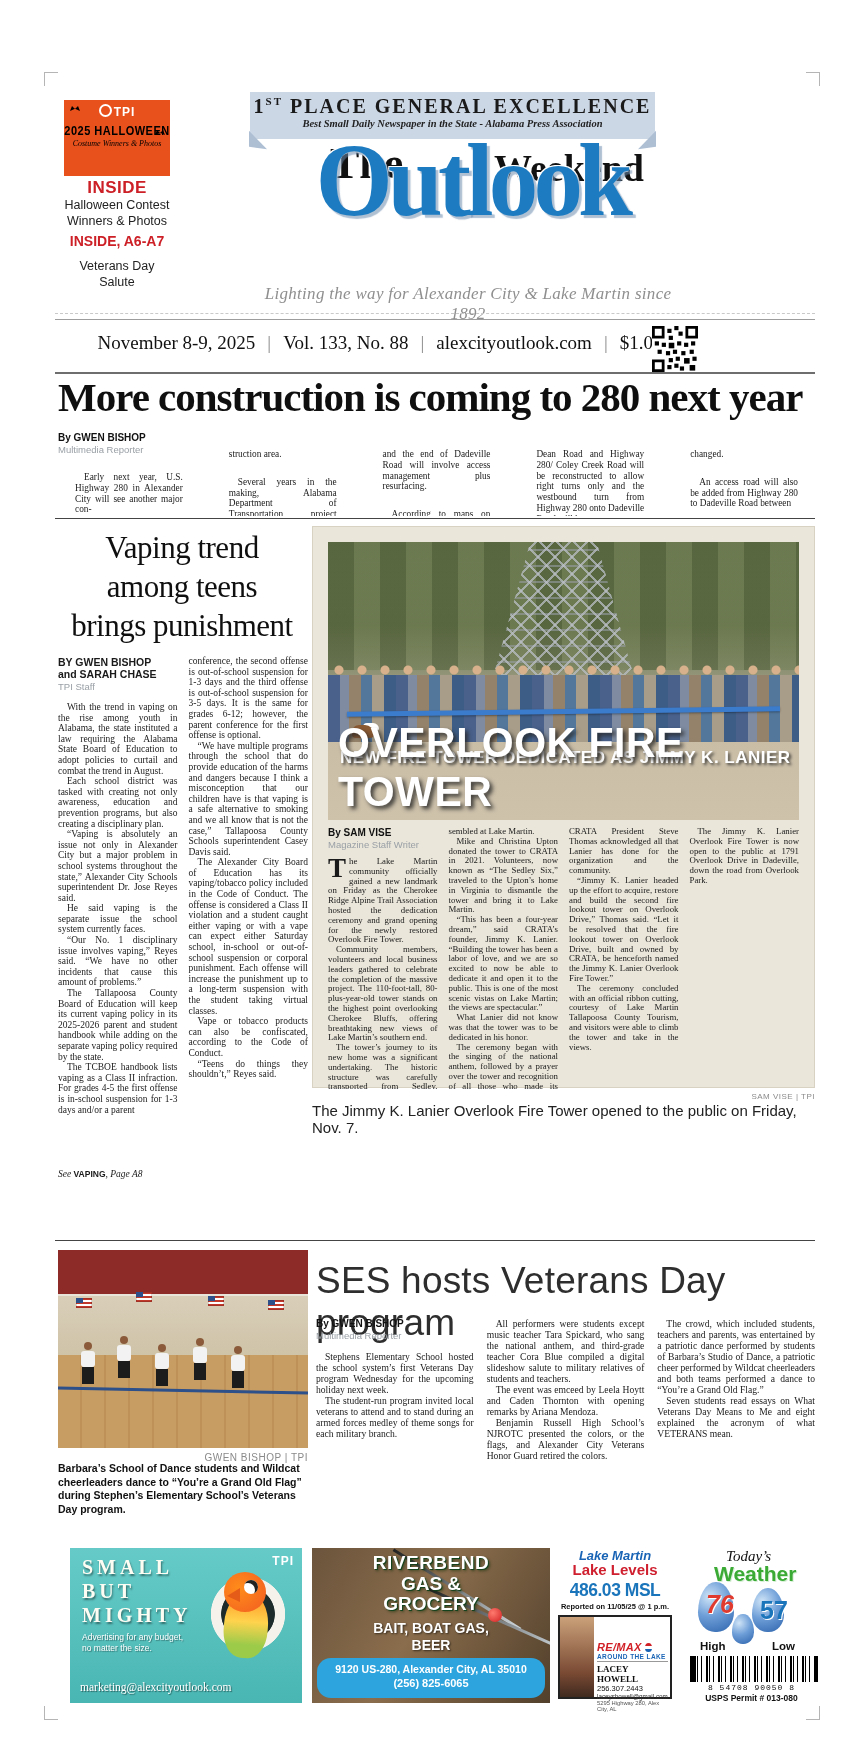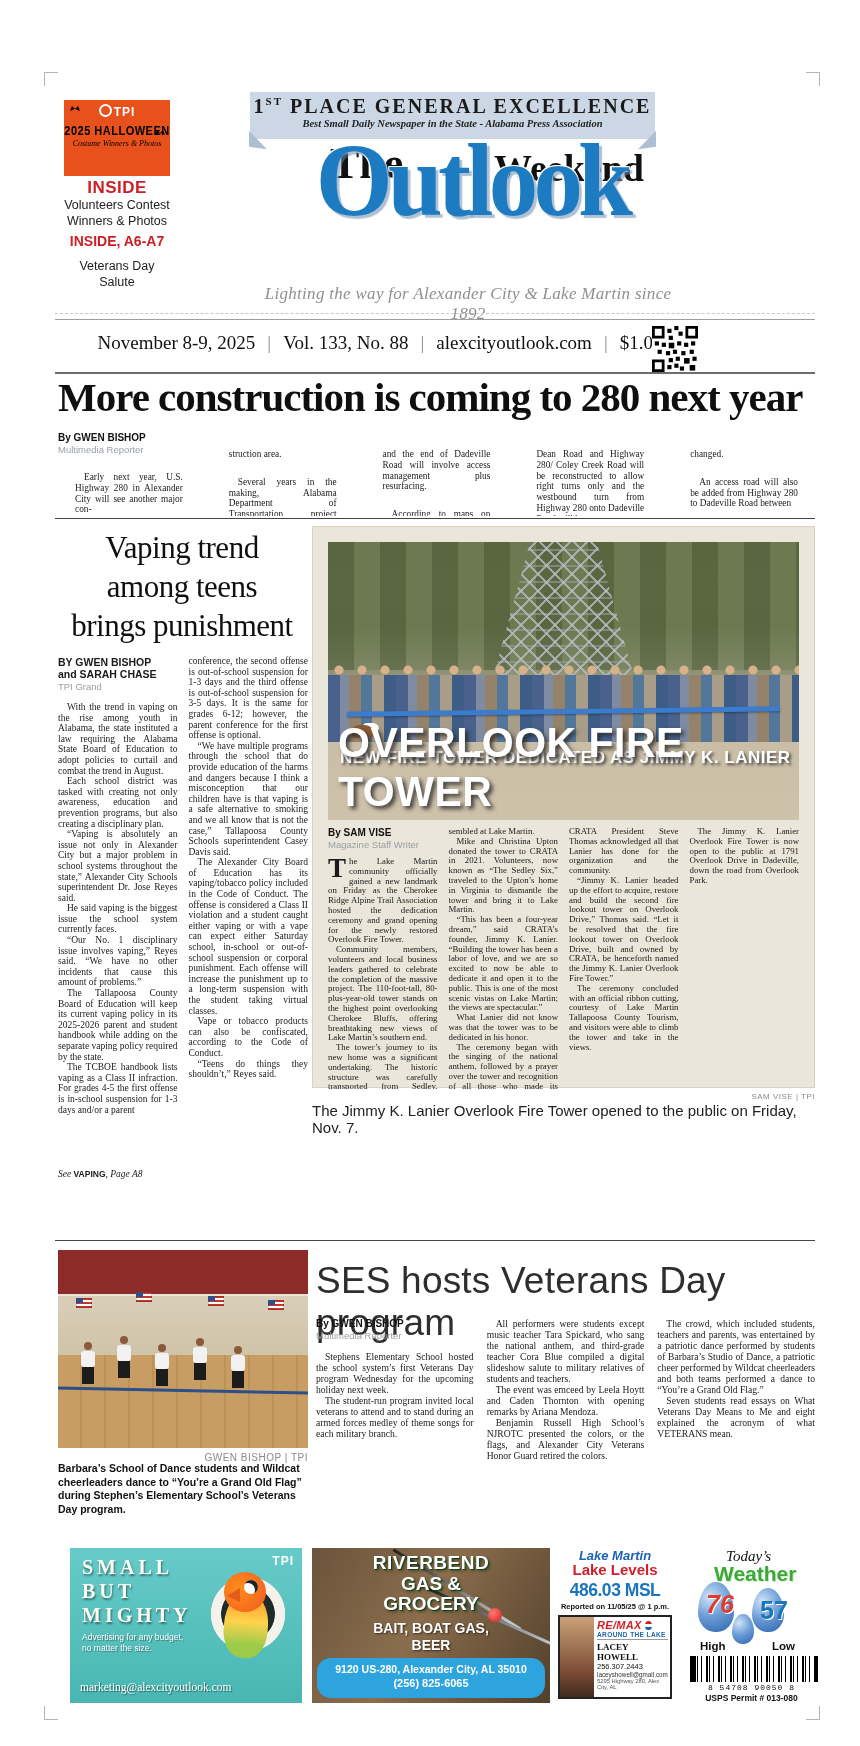--- a/index.html
+++ b/index.html
@@ -121,21 +121,21 @@
   .ad2 .bar .a{font-weight:bold;font-size:10.5px;}
   .ad2 .bar .p{font-weight:bold;font-size:11px;margin-top:2px;}
   .lake{left:558px;top:1548px;width:114px;height:155px;position:absolute;text-align:center;font-family:"Liberation Sans",sans-serif;}
   .lake .b1{color:#1a64b5;font-style:italic;font-weight:bold;font-size:13px;}
   .lake .b2{color:#cf2030;font-weight:bold;font-size:15px;margin-top:-2px;}
   .lake .val{color:#1b75bb;font-weight:bold;font-size:19px;letter-spacing:-.5px;margin-top:1px;transform:scaleX(.92);}
   .lake .rep{font-weight:bold;font-size:7.5px;color:#111;margin-top:1px;}
   .remax{margin-top:4px;border:2px solid #222;height:84px;background:#fff;display:flex;text-align:left;box-sizing:border-box;}
   .remax .photo{width:34px;background:linear-gradient(#caa17a,#7a4a33 70%,#402a20);flex:none;}
   .remax .info{padding:2px 2px 0 3px;flex:1;min-width:0;}
-  .remax .brand{color:#d11f26;font-weight:bold;font-style:italic;font-size:11px;letter-spacing:.3px;}
+  .remax .brand{color:#d11f26;font-weight:bold;font-style:italic;font-size:11px;letter-spacing:.3px;margin-top:22px;}
   .balloon{display:inline-block;width:7px;height:9px;border-radius:50% 50% 45% 45%;background:linear-gradient(#d11f26 33%,#fff 33% 66%,#1a64b5 66%);vertical-align:-1px;}
   .remax .sub{color:#1a64b5;font-weight:bold;font-size:6.5px;letter-spacing:.4px;border-bottom:1px solid #999;padding-bottom:1px;}
   .remax .agent{font-family:"Liberation Serif",serif;font-weight:bold;font-size:9px;margin-top:2px;color:#111;}
   .remax .ph{font-size:7.5px;color:#111;}
   .remax .em{font-size:6.3px;color:#333;}
   .remax .ad{font-size:5.8px;color:#555;}
   .wx{left:688px;top:1548px;width:127px;height:155px;position:absolute;font-family:"Liberation Sans",sans-serif;}
   .wx .t1{position:absolute;left:38px;top:0;font-family:"Liberation Serif",serif;font-style:italic;font-size:15px;color:#111;}
   .wx .t2{position:absolute;left:26px;top:14px;color:#3aaa35;font-weight:bold;font-size:21px;text-shadow:1px 1px 0 #d7efd6;}
   .drop{position:absolute;border-radius:50% 50% 48% 48%/62% 62% 40% 40%;background:radial-gradient(circle at 32% 30%,#cfe4f7,#6f9fd8 45%,#2b62ac);}
@@ -156,21 +156,21 @@
 
 <div class="abs hw-box">
   <div class="bat" style="left:6px;top:6px;"></div>
   <div class="bat" style="right:5px;top:30px;"></div>
   <div class="hw-logo"><span class="ring"></span><span>TPI</span></div>
   <div class="hw-line1">2025 HALLOWEEN</div>
   <div class="hw-line2">Costume Winners &amp; Photos</div>
 </div>
 <div class="abs rail rail-inside">INSIDE</div>
 <div class="abs rail rail-lines">
-  <div>Volunteers Contest</div>
+  <div>Halloween Contest</div>
   <div>Winners &amp; Photos</div>
 </div>
 <div class="abs rail rail-ref">INSIDE, A6-A7</div>
 <div class="abs rail rail-salute">
   <div>Veterans Day</div>
   <div>Salute</div>
 </div>
 
 <div class="abs award">
   <div class="award-title"><span>1</span><sup>ST</sup><span> PLACE GENERAL EXCELLENCE</span></div>
@@ -252,26 +252,26 @@
 <div class="abs v-headline">
   <div>Vaping trend</div>
   <div>among teens</div>
   <div>brings punishment</div>
 </div>
 <div class="abs v-cols">
   <div class="col">
     <div class="v-byline">
       <div class="l">BY GWEN BISHOP</div>
       <div class="l">and SARAH CHASE</div>
-      <div class="t">TPI Grand</div>
+      <div class="t">TPI Staff</div>
     </div>
     <p class="ind">With the trend in vaping on the rise among youth in Alabama, the state instituted a law requiring the Alabama State Board of Education to adopt policies to curtail and combat the trend in August.</p>
     <p class="ind">Each school district was tasked with creating not only awareness, education and prevention programs, but also creating a disciplinary plan.</p>
     <p class="ind">“Vaping is absolutely an issue not only in Alexander City but a major problem in school systems throughout the state,” Alexander City Schools superintendent Dr. Jose Reyes said.</p>
-    <p class="ind">He said vaping is the biggest issue the school system currently faces.</p>
+    <p class="ind">He said vaping is the separate issue the school system currently faces.</p>
     <p class="ind">“Our No. 1 disciplinary issue involves vaping,” Reyes said. “We have no other incidents that cause this amount of problems.”</p>
     <p class="ind">The Tallapoosa County Board of Education will keep its current vaping policy in its 2025-2026 parent and student handbook while adding on the separate vaping policy required by the state.</p>
     <p class="ind">The TCBOE handbook lists vaping as a Class II infraction. For grades 4-5 the first offense is in-school suspension for 1-3 days and/or a parent</p>
   </div>
   <div class="col">
     <p>conference, the second offense is out-of-school suspension for 1-3 days and the third offense is out-of-school suspension for 3-5 days. It is the same for grades 6-12; however, the parent conference for the first offense is optional.</p>
     <p class="ind">“We have multiple programs through the school that do provide education of the harms and dangers because I think a misconception that our children have is that vaping is a safe alternative to smoking and we all know that is not the case,” Tallapoosa County Schools superintendent Casey Davis said.</p>
     <p class="ind">The Alexander City Board of Education has its vaping/tobacco policy included in the Code of Conduct. The offense is considered a Class II violation and a student caught either vaping or with a vape can expect either Saturday school, in-school or out-of-school suspension or corporal punishment. Each offense will increase the punishment up to a long-term suspension with the student taking virtual classes.</p>
     <p class="ind">Vape or tobacco products can also be confiscated, according to the Code of Conduct.</p>
     <p class="ind">“Teens do things they shouldn’t,” Reyes said.</p>

